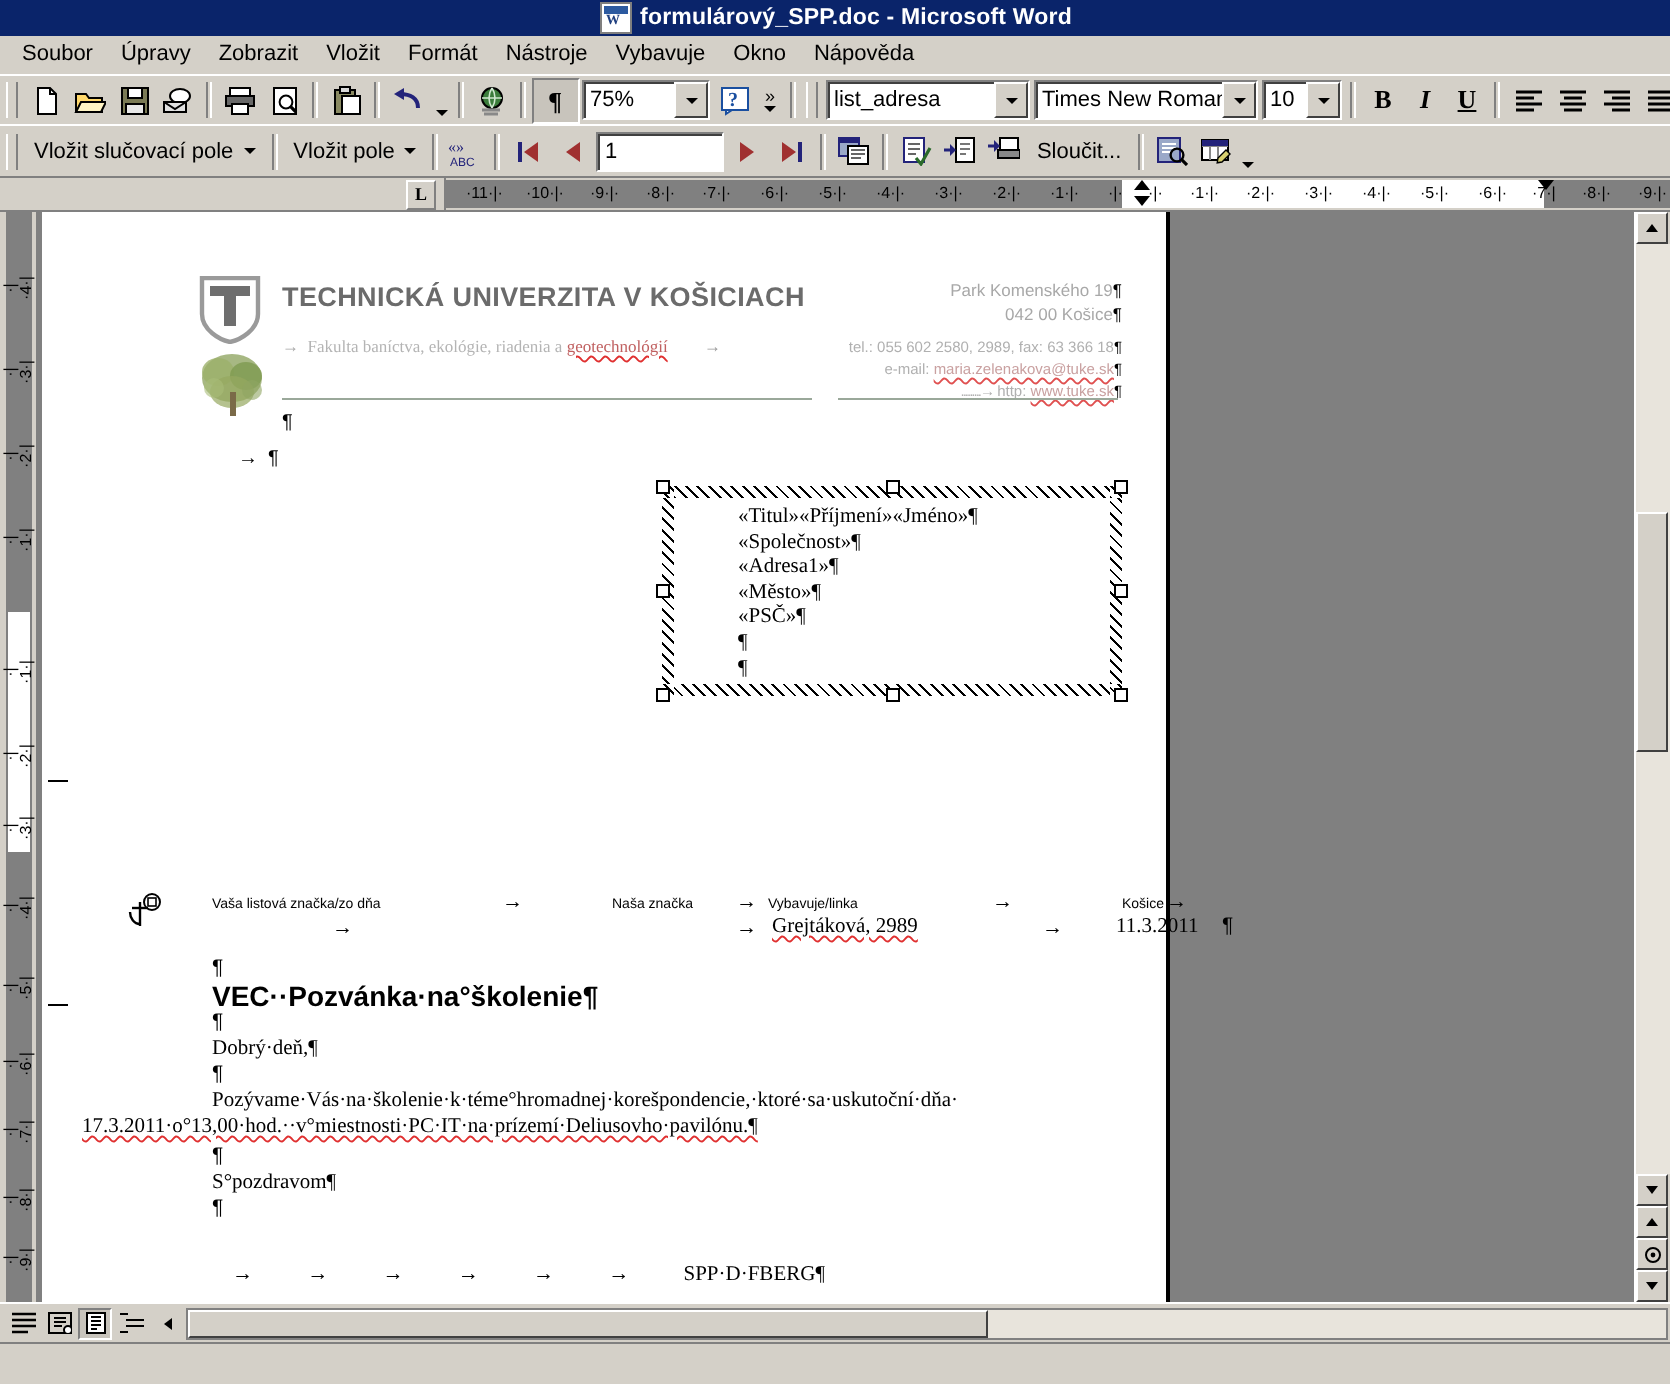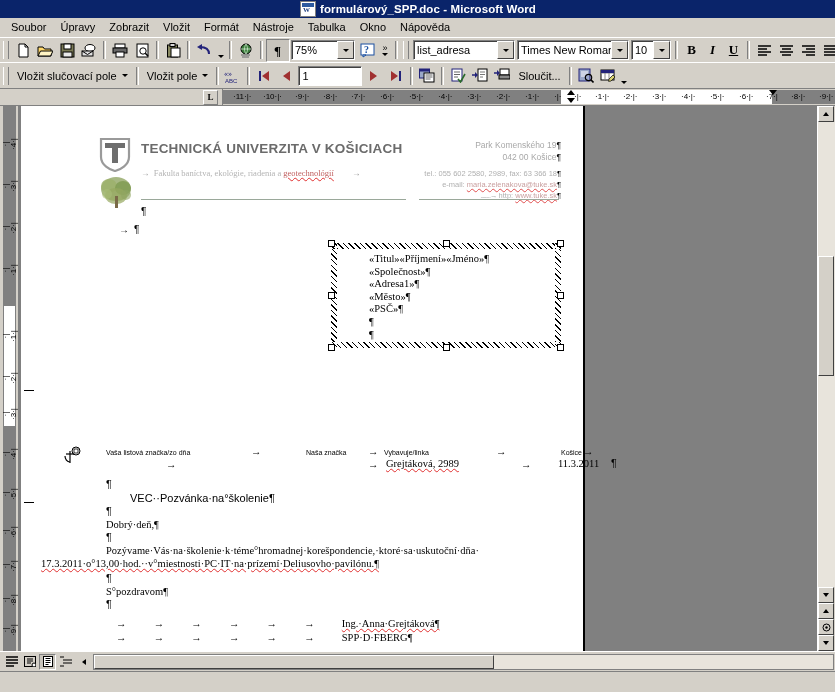--- a/index.html
+++ b/index.html
@@ -224,21 +224,21 @@
   .addr-lines{
     position:absolute;left:38px;top:10px;font-family:"Liberation Serif",serif;
     font-size:10.5px;line-height:12.6px;white-space:nowrap;
   }
   .bodytext{
     position:absolute;font-family:"Liberation Serif",serif;font-size:10.5px;line-height:13px;
   }
   .smallhdr{
     font-family:"Liberation Sans",sans-serif;font-size:7px;color:#000;white-space:nowrap;
   }
-  .vec{font-family:"Liberation Sans",sans-serif;font-weight:normal;font-size:11px;white-space:nowrap;margin-left:24px;}
+  .vec{font-family:"Liberation Sans",sans-serif;font-weight:bold;font-size:14px;white-space:nowrap;}
   .spell{text-decoration:underline;text-decoration-style:wavy;text-decoration-color:#e03030;
     text-decoration-thickness:1px;}
   .anchor{position:absolute;left:42px;top:340px;font-size:13px;}
   .pbreak{position:absolute;left:3px;width:10px;height:1px;background:#000;}
 
   
   .bottombar{
     height:19px;background:#d4d0c8;display:flex;align-items:center;
     border-top:1px solid #fff;
   }
@@ -268,21 +268,21 @@
     <div class="ttext">formulárový_SPP.doc - Microsoft Word</div>
   </div>
 
   <div class="menubar">
     <div class="mi">Soubor</div>
     <div class="mi">Úpravy</div>
     <div class="mi">Zobrazit</div>
     <div class="mi">Vložit</div>
     <div class="mi">Formát</div>
     <div class="mi">Nástroje</div>
-    <div class="mi">Tabulka</div>
+    <div class="mi">Vybavuje</div>
     <div class="mi">Okno</div>
     <div class="mi">Nápověda</div>
   </div>
 
   <div class="tb tb1">
     <div class="grip"></div>
 
     <div class="tbtn">
       <svg width="15" height="15" viewBox="0 0 15 15">
           <path d="M3 1h6l3 3v10H3z" fill="#fff" stroke="#000"></path>
@@ -747,29 +747,20 @@
           <div class="bodytext" style="left:20px;top:451px;width:520px;">
             <span class="spell">17.3.2011·o°13,00·hod.··v°miestnosti·PC·IT·na·prízemí·Deliusovho·pavilónu.¶</span>
           </div>
 
           <div class="bodytext" style="left:85px;top:466px;">
             <div class="pilcrow">¶</div>
             <div>S°pozdravom¶</div>
             <div class="pilcrow">¶</div>
           </div>
 
-          <div class="bodytext" style="left:95px;top:511px;width:440px;">
-            <span style="display:inline-block;width:35px;">→</span>
-            <span style="display:inline-block;width:35px;">→</span>
-            <span style="display:inline-block;width:35px;">→</span>
-            <span style="display:inline-block;width:35px;">→</span>
-            <span style="display:inline-block;width:35px;">→</span>
-            <span style="display:inline-block;width:35px;">→</span>
-            <span class="spell">Ing.·Anna·Grejtáková¶</span>
-          </div>
           <div class="bodytext" style="left:95px;top:525px;width:440px;">
             <span style="display:inline-block;width:35px;">→</span>
             <span style="display:inline-block;width:35px;">→</span>
             <span style="display:inline-block;width:35px;">→</span>
             <span style="display:inline-block;width:35px;">→</span>
             <span style="display:inline-block;width:35px;">→</span>
             <span style="display:inline-block;width:35px;">→</span>
             <span>SPP·D·FBERG¶</span>
           </div>
 

